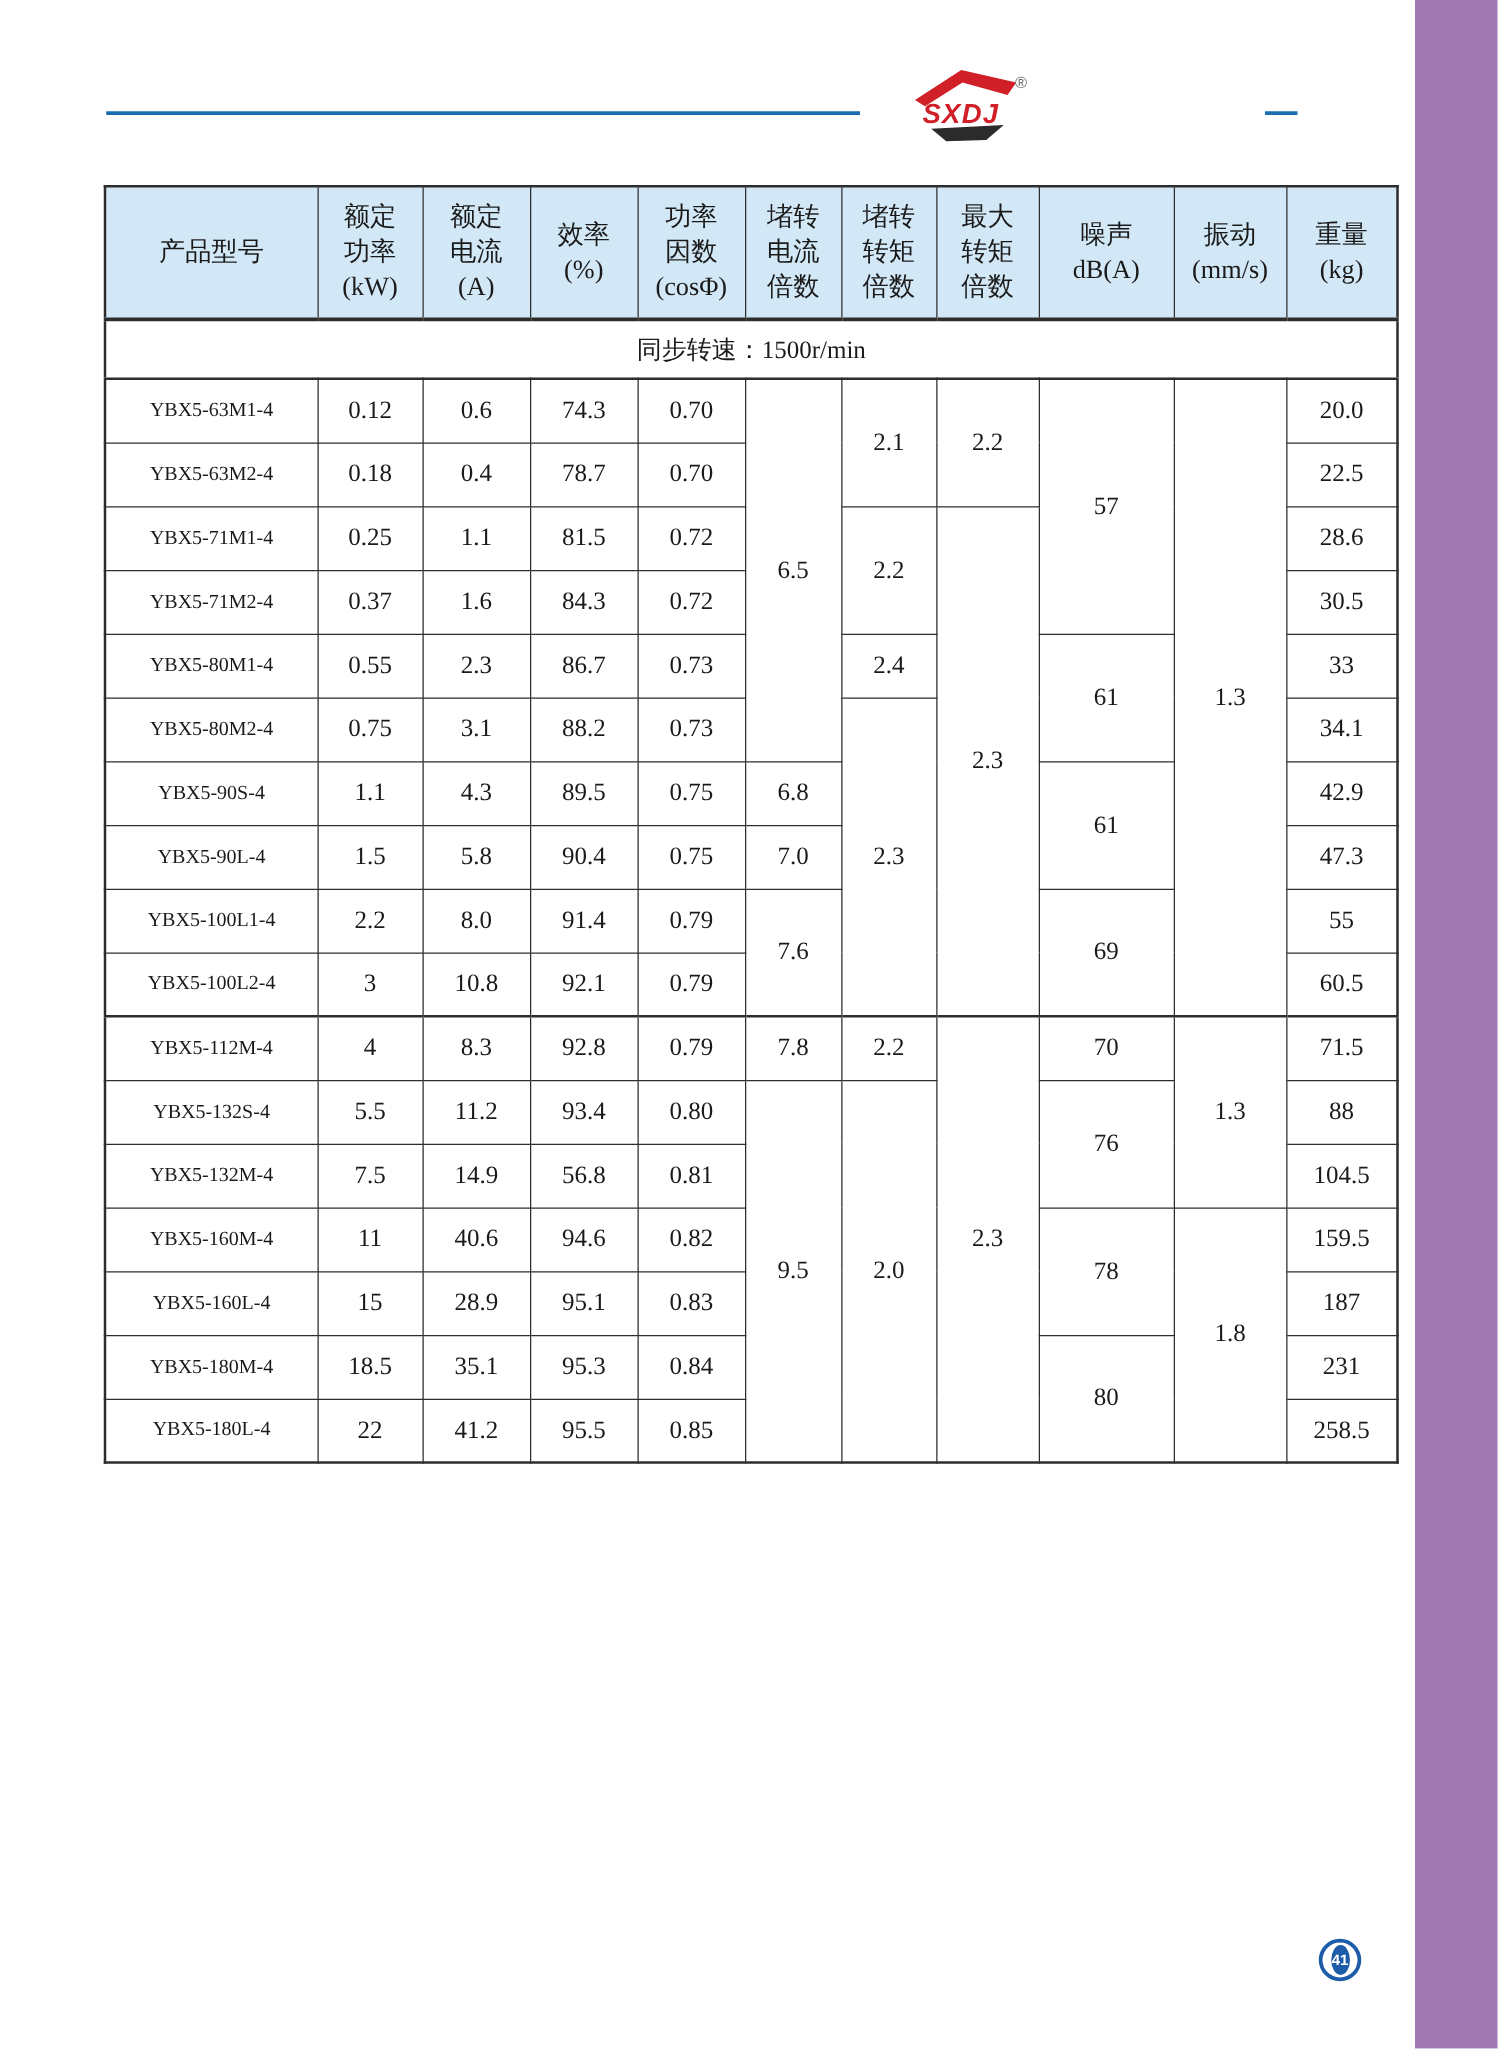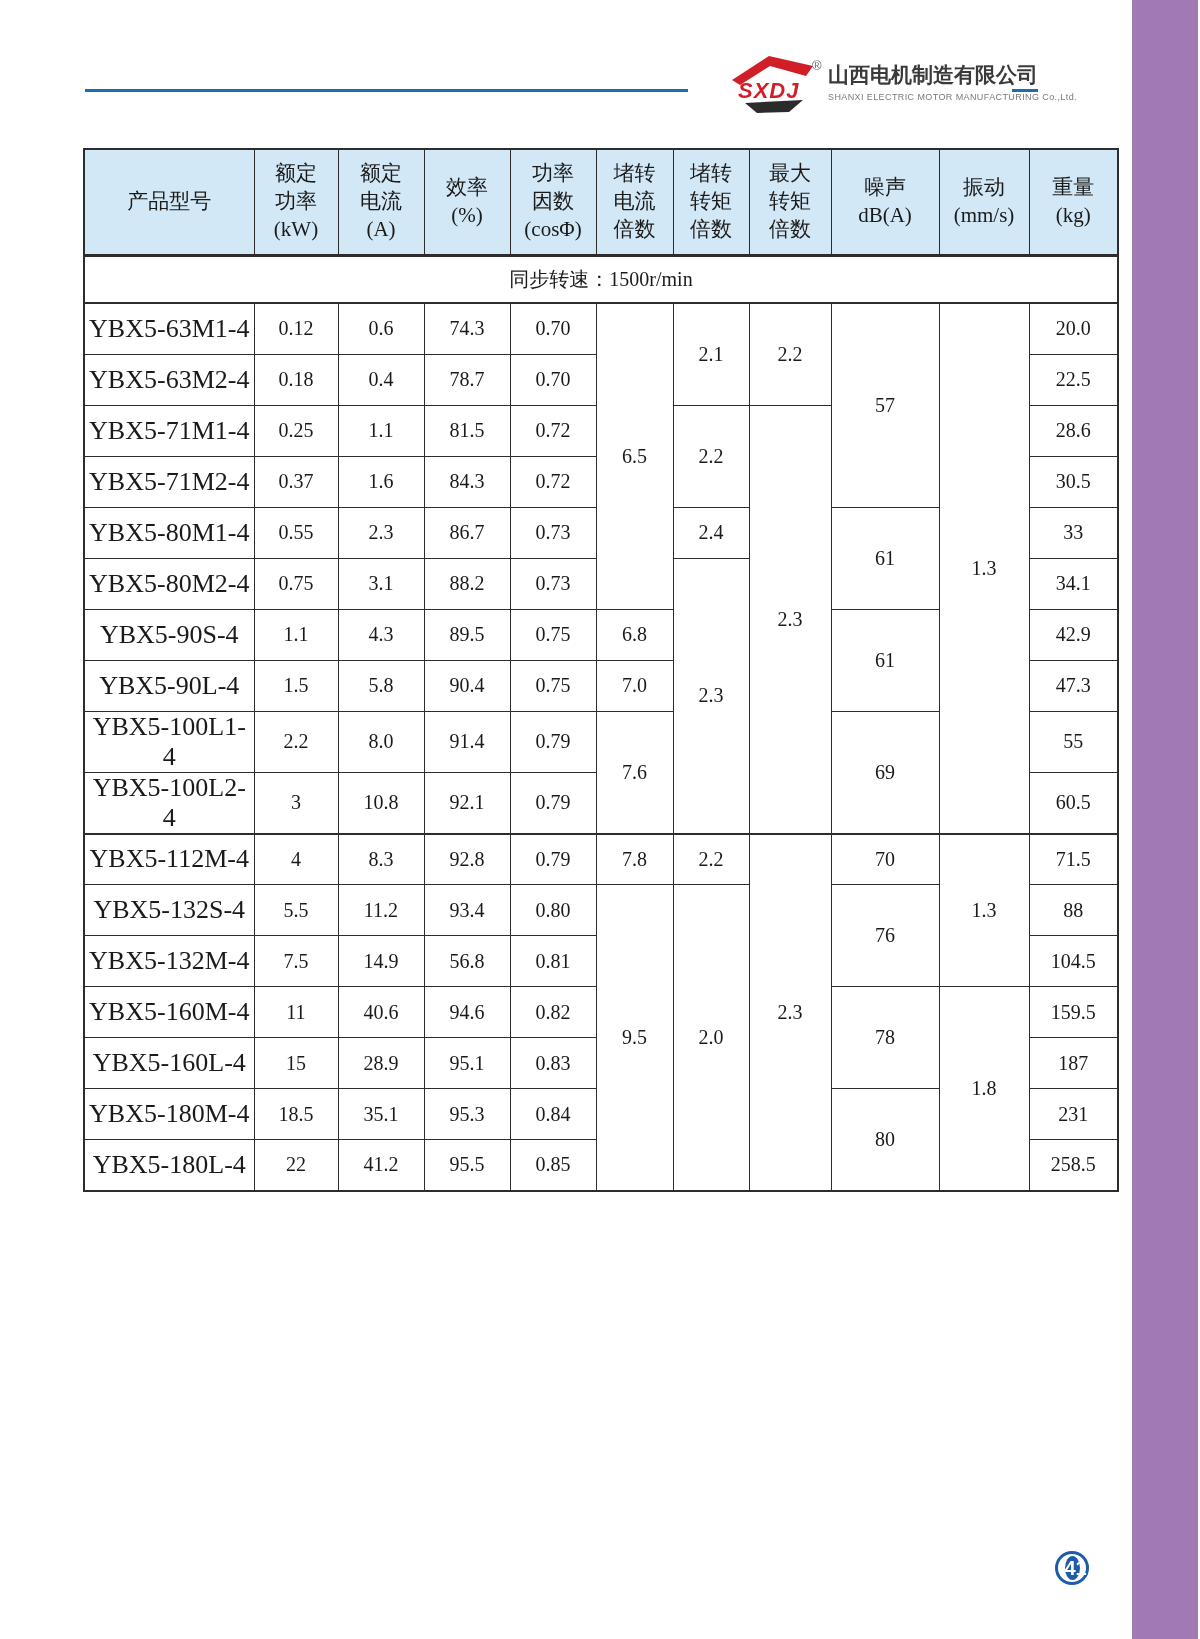--- a/index.html
+++ b/index.html
@@ -33,31 +33,31 @@
     height:106px; text-align:center; vertical-align:middle; padding:0 2px;
   }
   #spec-table td {
     border:1px solid #2d2d2d; text-align:center; vertical-align:middle;
     font-size:20px; height:51px; padding:0 2px;
   }
   #spec-table tr.section td {
     height:48px; font-size:20px; border-bottom:2px solid #2d2d2d; background:#ffffff;
   }
   #spec-table tr.sec2 td { border-top:2px solid #2d2d2d; }
-  #spec-table td.model { font-size:26px; }
+  #spec-table td.model { font-size:16px; }
 
   
   #page-badge {
     position:absolute; left:1055px; top:1551px; width:34px; height:34px;
     border:3px solid #1d5ca8; border-radius:50%; background:#ffffff;
     display:flex; align-items:center; justify-content:center;
   }
   #page-badge-inner {
     width:15px; height:24px; border-radius:50%; background:#1d5ca8;
-    color:#ffffff; font-size:20px; font-weight:bold; line-height:24px; text-align:center;
+    color:#ffffff; font-size:12px; font-weight:bold; line-height:24px; text-align:center;
     font-family:"Liberation Sans",sans-serif;
   }
 </style>
 </head>
 <body>
 
 <div id="page">
 
   <div id="stripe"></div>
 
@@ -66,24 +66,20 @@
 
   <div id="logo">
     <svg width="84" height="62" viewBox="0 0 84 62">
       <polygon points="1,28 38,4 82,14 75,24 39,14 9,33" fill="#d01f27"></polygon>
       <text x="7" y="46" font-family="Liberation Sans, sans-serif" font-size="22" font-weight="bold" font-style="italic" fill="#d01f27" letter-spacing="1">SXDJ</text>
       <polygon points="14,51 72,48 58,60 26,61" fill="#2b2b2b"></polygon>
     </svg>
   </div>
   <div id="reg-mark">®</div>
 
-  <div id="company">
-    <div id="company-cn">山西电机制造有限公司</div>
-    <div id="company-en">SHANXI ELECTRIC MOTOR MANUFACTURING Co.,Ltd.</div>
-  </div>
 
   <table id="spec-table">
       <colgroup>
         <col style="width: 170px;">
         <col style="width: 84px;">
         <col style="width: 86px;">
         <col style="width: 86px;">
         <col style="width: 86px;">
         <col style="width: 77px;">
         <col style="width: 76px;">

